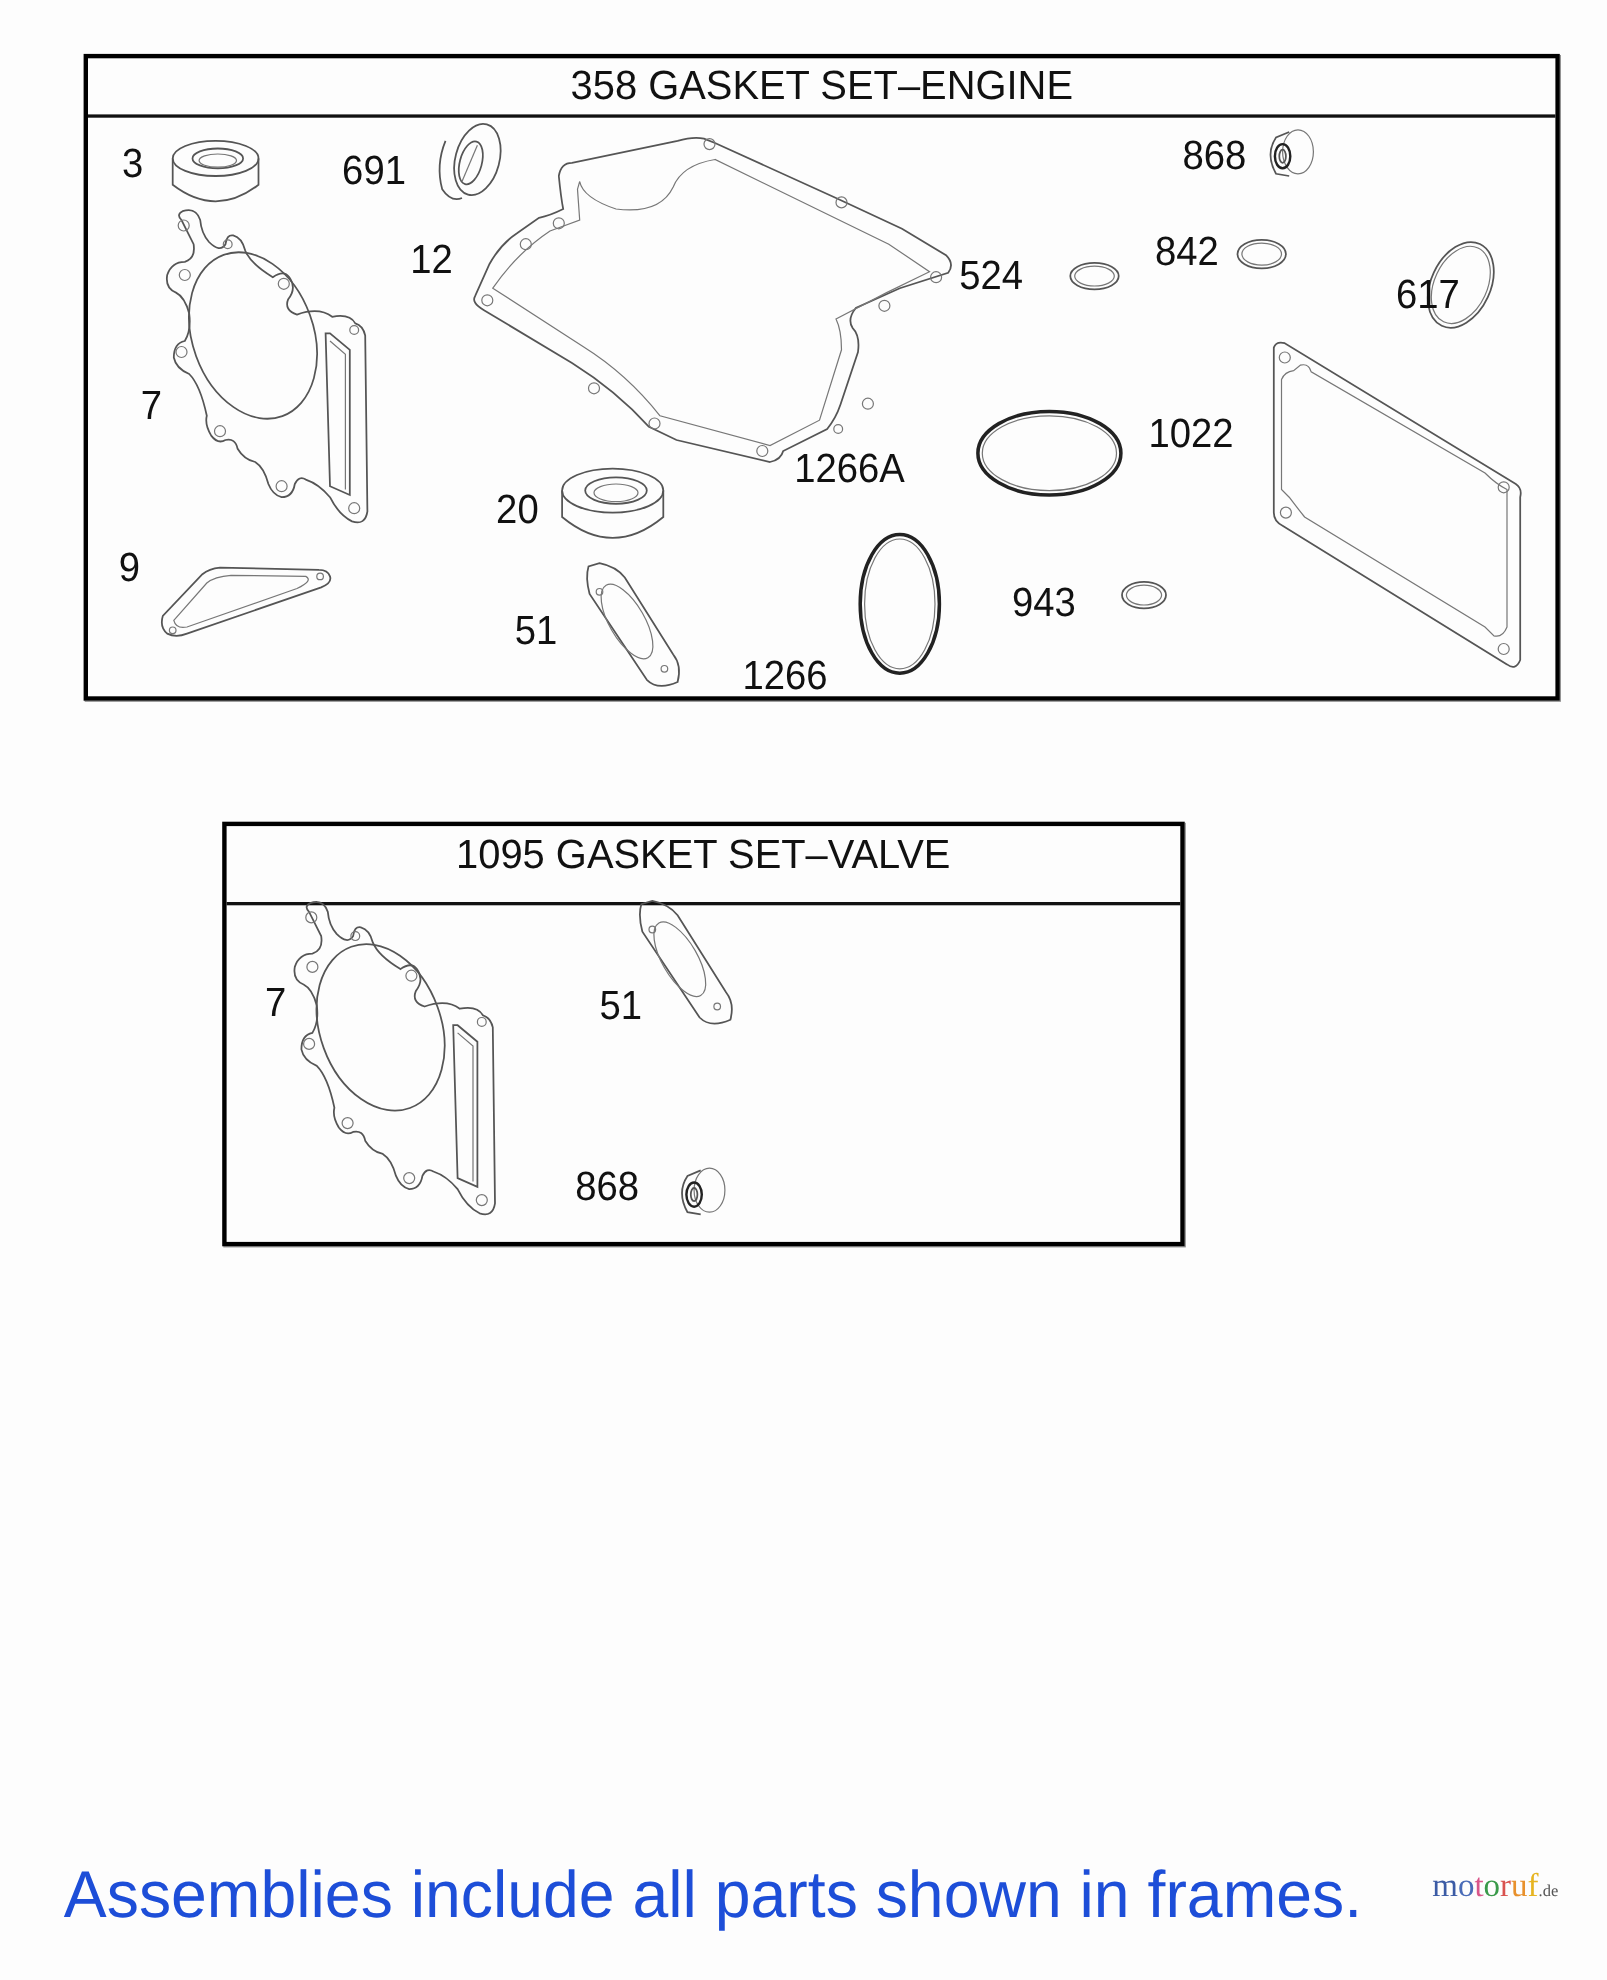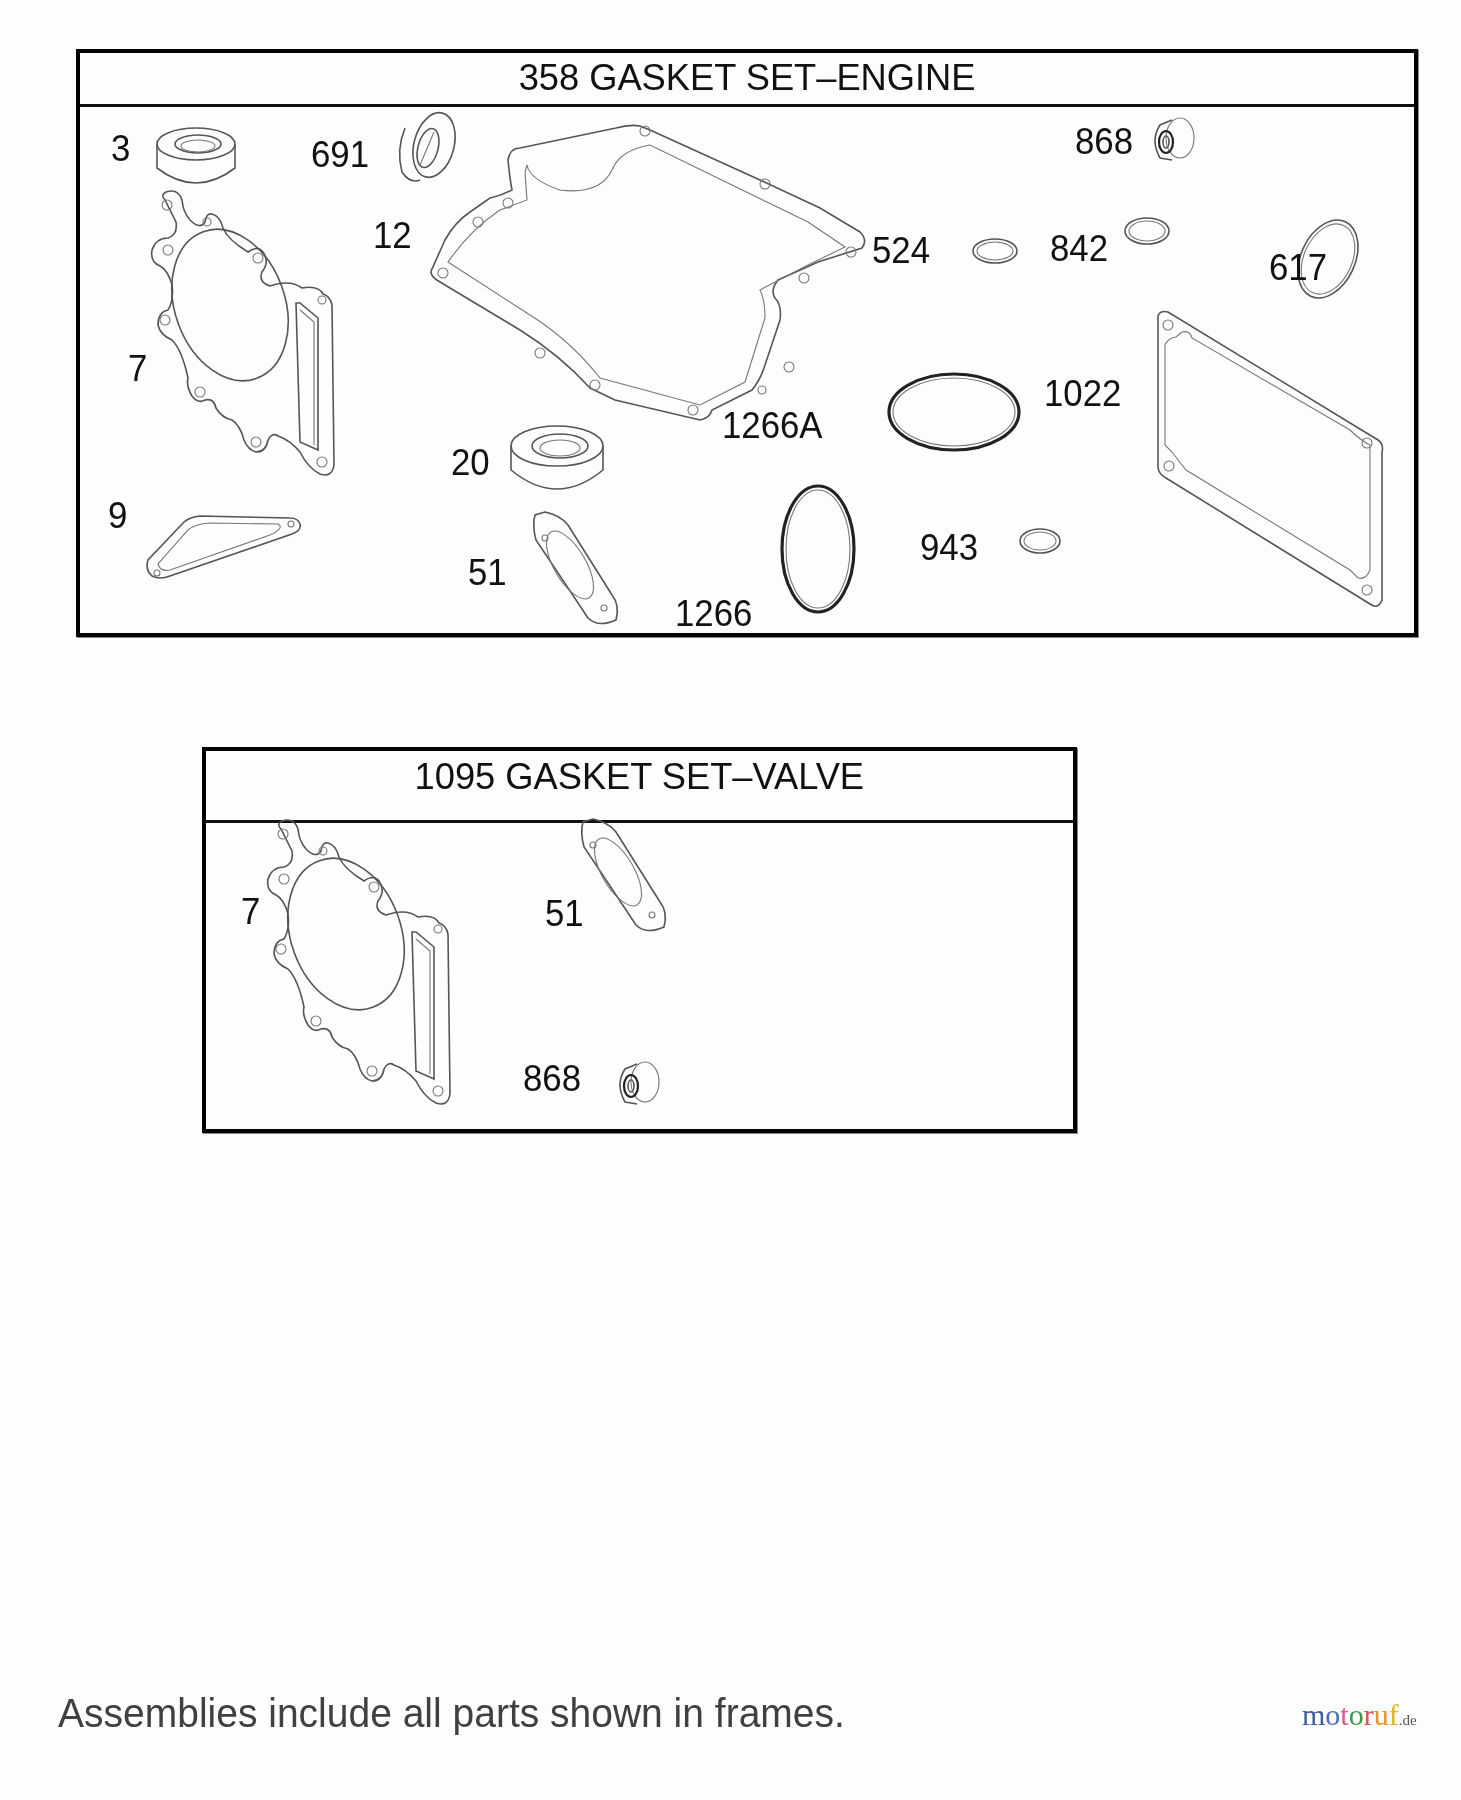--- a/index.html
+++ b/index.html
@@ -10,21 +10,21 @@
   #frame-engine { left:76px; top:49px; width:1342px; height:588px; }
   #frame-engine .frame-title { height:54px; line-height:50px; font-size:37px; }
   #frame-valve { left:202px; top:747px; width:875px; height:386px; }
   #frame-valve .frame-title { height:72px; line-height:52px; font-size:37px; }
   svg.art { position:absolute; left:0; top:0; width:1461px; height:1800px; pointer-events:none; }
   .art .p { fill:none; stroke:#555; stroke-width:1.6; }
   .art .pd { fill:none; stroke:#222; stroke-width:3.2; }
   .art .pt { fill:none; stroke:#777; stroke-width:1.1; }
   .lbl { position:absolute; font-size:37px; line-height:1; color:#111; white-space:nowrap; }
   .lbl span { display:inline-block; transform:scaleX(0.94); transform-origin:left; }
-  #footer-note { position:absolute; left:58px; top:1693px; font-size:40px; line-height:1; white-space:nowrap; color:#404040; }
+  #footer-note { position:absolute; left:58px; top:1693px; font-size:60px; line-height:1; white-space:nowrap; color:#1d4ed8; }
   #footer-note span { display:inline-block; transform:scaleX(0.975); transform-origin:left; }
   #watermark { position:absolute; left:1302px; top:1700px; font-family:"Liberation Serif", serif; font-size:30px; line-height:1; white-space:nowrap; }
   #watermark .tld { font-size:15px; color:#555; }
 </style>
 </head>
 <body>
 
 <div id="frame-engine" class="frame">
   <div class="frame-title"><span>358 GASKET SET–ENGINE</span></div>
 </div>
@@ -179,21 +179,21 @@
     <ellipse class="p" cx="1166" cy="142" rx="3" ry="6"></ellipse>
   </g>
 </svg>
 
 <div class="lbl" style="left:111px;top:130px"><span>3</span></div>
 <div class="lbl" style="left:311px;top:136px"><span>691</span></div>
 <div class="lbl" style="left:128px;top:350px"><span>7</span></div>
 <div class="lbl" style="left:373px;top:217px"><span>12</span></div>
 <div class="lbl" style="left:1075px;top:123px"><span>868</span></div>
 <div class="lbl" style="left:872px;top:232px"><span>524</span></div>
-<div class="lbl" style="left:1050px;top:230px"><span>842</span></div>
+<div class="lbl" style="left:1050px;top:210px"><span>842</span></div>
 <div class="lbl" style="left:1269px;top:249px"><span>617</span></div>
 <div class="lbl" style="left:722px;top:407px"><span>1266A</span></div>
 <div class="lbl" style="left:1044px;top:375px"><span>1022</span></div>
 <div class="lbl" style="left:451px;top:444px"><span>20</span></div>
 <div class="lbl" style="left:108px;top:497px"><span>9</span></div>
 <div class="lbl" style="left:468px;top:554px"><span>51</span></div>
 <div class="lbl" style="left:675px;top:595px"><span>1266</span></div>
 <div class="lbl" style="left:920px;top:529px"><span>943</span></div>
 
 <div class="lbl" style="left:241px;top:893px"><span>7</span></div>

